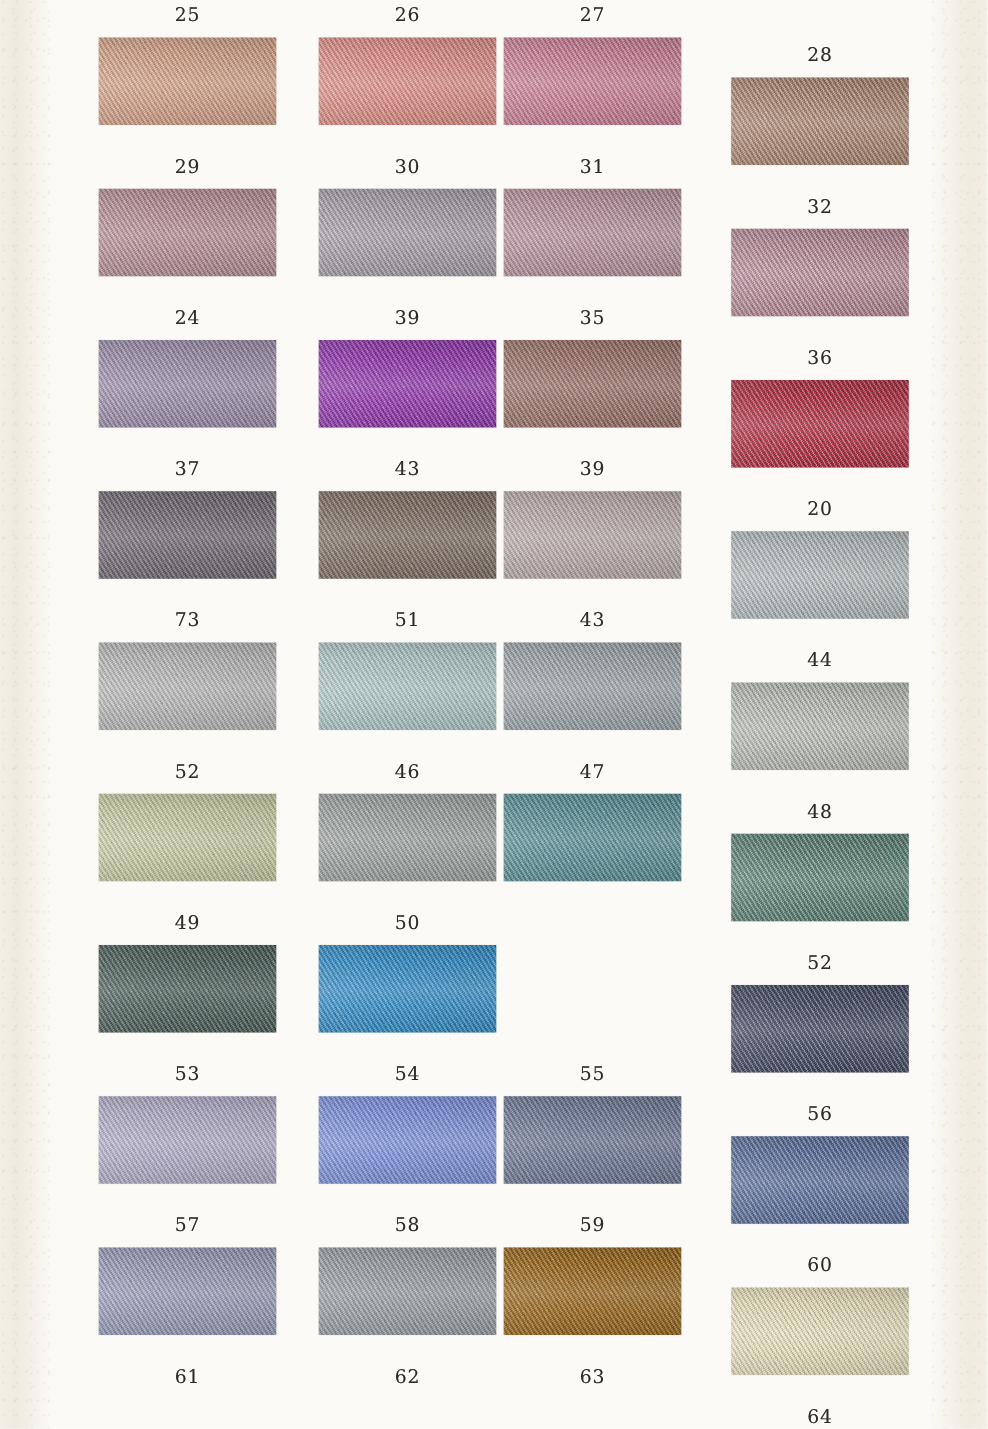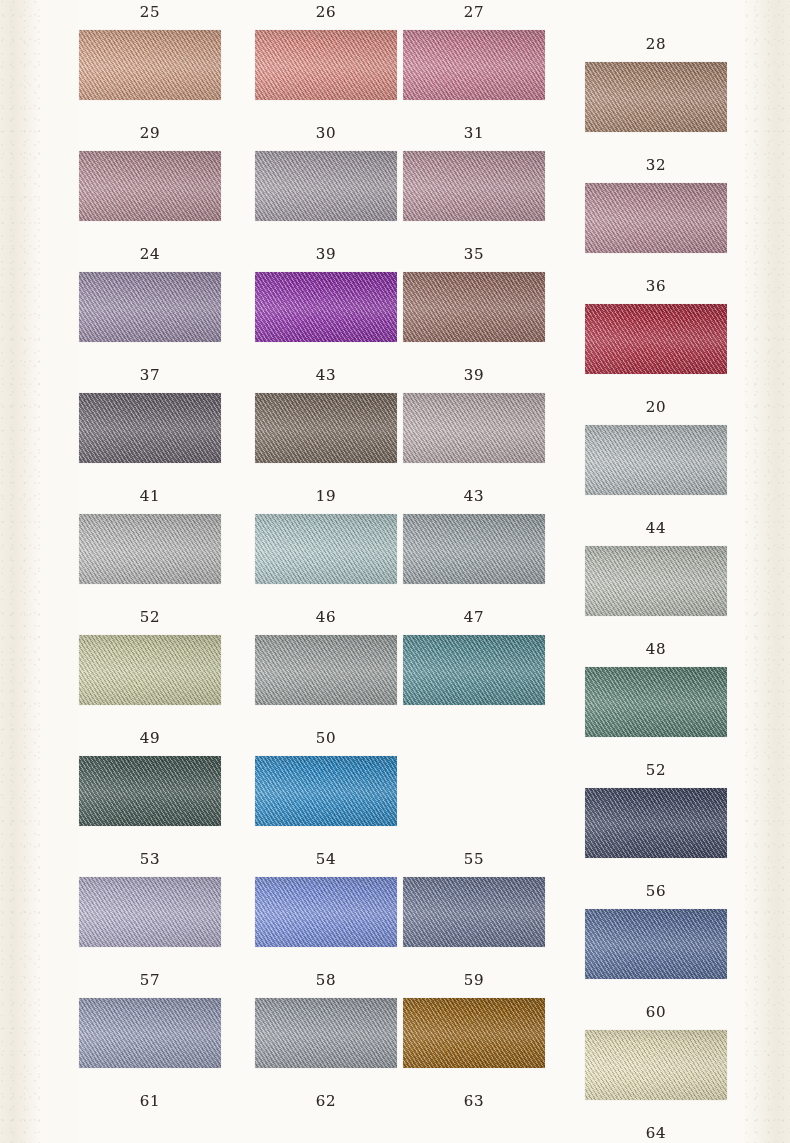--- a/index.html
+++ b/index.html
@@ -226,25 +226,25 @@
           <span class="swatch-label">39</span>
           <div class="swatch-chip" style="background-color: rgb(189, 174, 174);"></div>
         </div>
         <div class="swatch-cell c3">
           <span class="swatch-label">20</span>
           <div class="swatch-chip" style="background-color: rgb(184, 191, 194);"></div>
         </div>
       </div>
       <div class="swatch-row">
         <div class="swatch-cell c0">
-          <span class="swatch-label">41</span>
+          <span class="swatch-label">73</span>
           <div class="swatch-chip" style="background-color: rgb(188, 188, 188);"></div>
         </div>
         <div class="swatch-cell c1">
-          <span class="swatch-label">19</span>
+          <span class="swatch-label">51</span>
           <div class="swatch-chip" style="background-color: rgb(179, 204, 206);"></div>
         </div>
         <div class="swatch-cell c2">
           <span class="swatch-label">43</span>
           <div class="swatch-chip" style="background-color: rgb(159, 168, 173);"></div>
         </div>
         <div class="swatch-cell c3">
           <span class="swatch-label">44</span>
           <div class="swatch-chip" style="background-color: rgb(188, 194, 184);"></div>
         </div>

